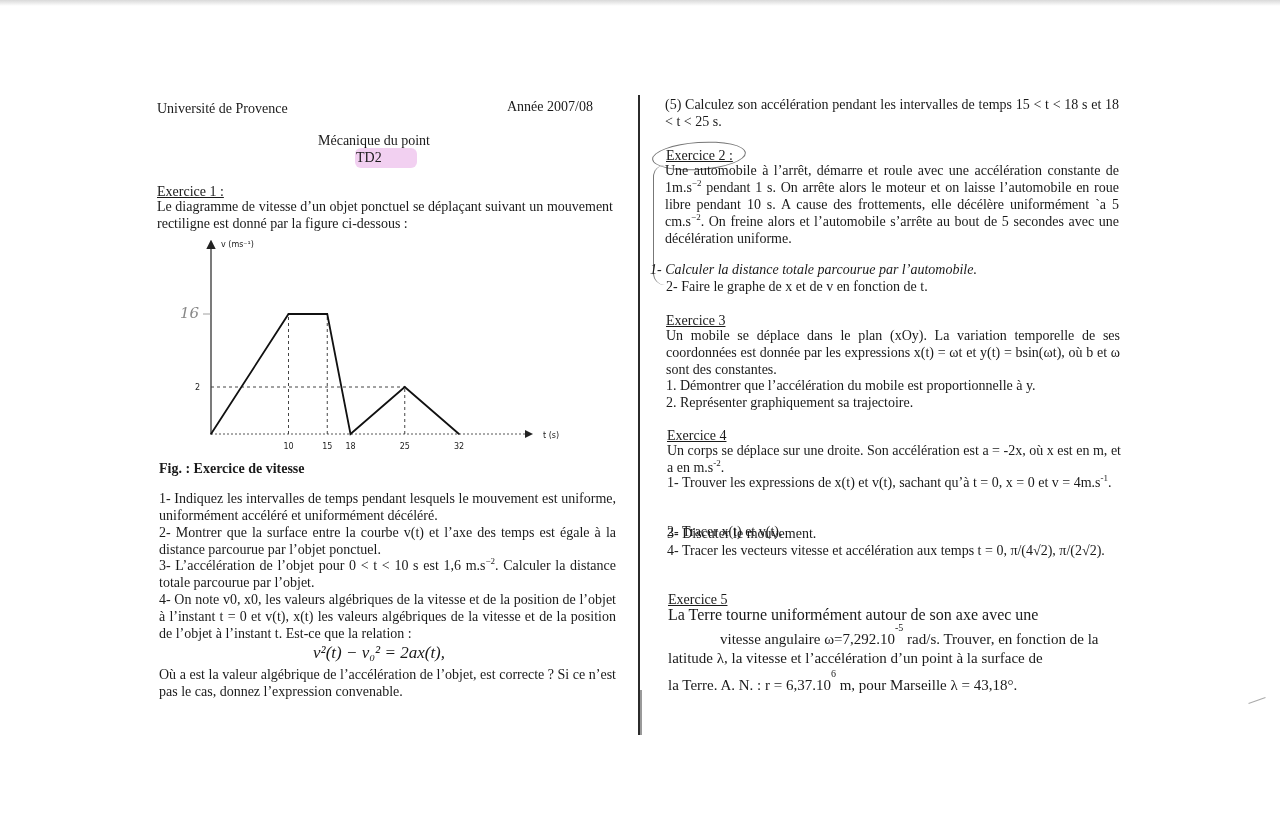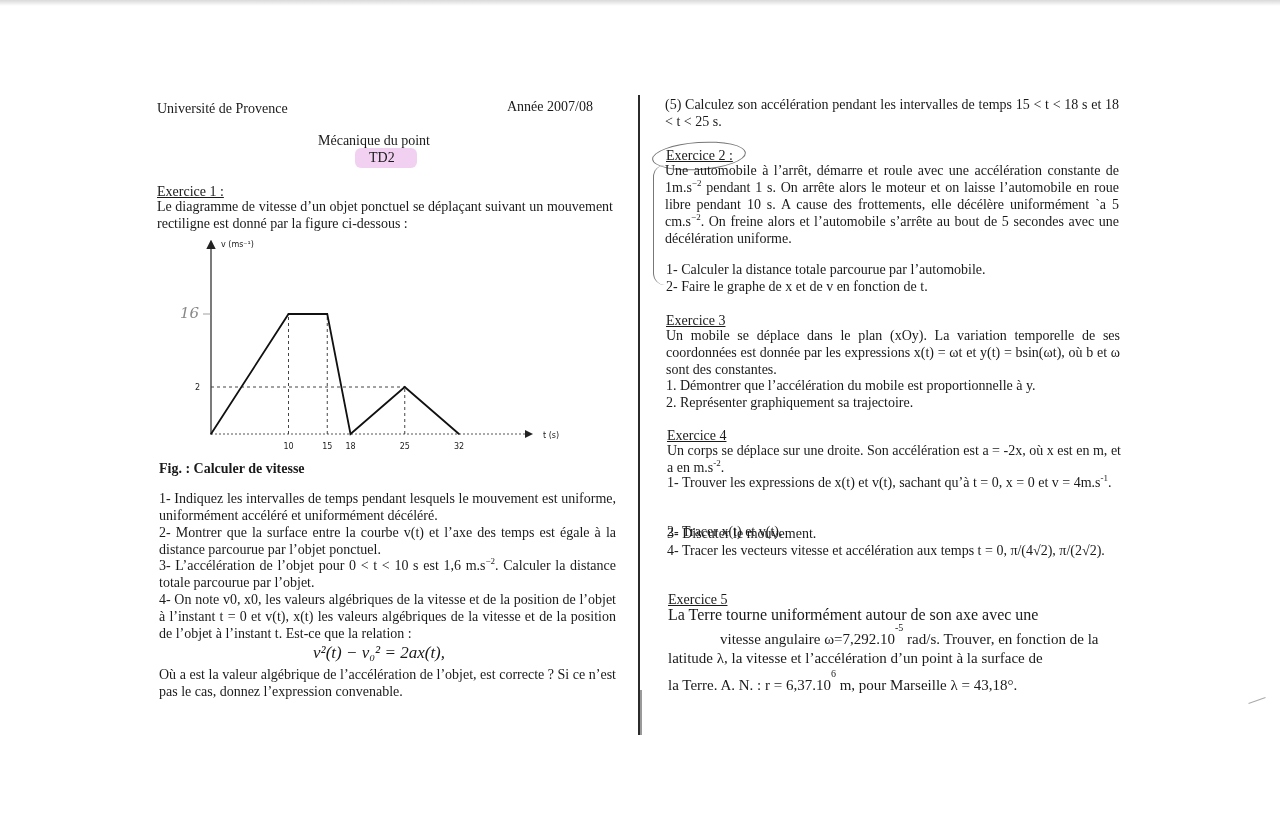--- a/index.html
+++ b/index.html
@@ -26,21 +26,21 @@
 </style>
 </head>
 <body>
 
 <div class="top-border"></div>
 
 <div class="abs txt" style="left:157px;top:100px;">Université de Provence</div>
 <div class="abs txt" style="left:507px;top:98px;">Année 2007/08</div>
 <div class="abs txt" style="left:318px;top:132px;">Mécanique du point</div>
 <div class="highlight"></div>
-<div class="abs txt" style="left:369px;top:149px;">TD2</div>
+<div class="abs txt" style="left:356px;top:149px;">TD2</div>
 
 <div class="abs txt u" style="left:157px;top:183px;">Exercice 1 :</div>
 <div class="abs txt just" style="left:157px;top:198px;width:456px;">Le diagramme de vitesse d’un objet ponctuel se déplaçant suivant un mouvement rectiligne est donné par la figure ci-dessous :</div>
 
 <div class="abs chart" style="left:150px;top:230px;width:420px;height:230px;">
   <svg id="chart-svg" width="420" height="230">
     <defs>
       <marker id="arr" markerWidth="8" markerHeight="8" refX="6" refY="4" orient="auto">
         <path d="M0,0 L8,4 L0,8 z" fill="#222"></path>
       </marker>
@@ -66,40 +66,40 @@
         <text x="200.5" y="219" font-size="8" text-anchor="middle" fill="#222">18</text>
         <text x="254.75" y="219" font-size="8" text-anchor="middle" fill="#222">25</text>
         <text x="309" y="219" font-size="8" text-anchor="middle" fill="#222">32</text>
         <text x="50" y="160" font-size="8" text-anchor="end" fill="#222">2</text>
         <line x1="53" y1="84" x2="61" y2="84" stroke="#888" stroke-width="0.8"></line>
         <text x="49" y="88" font-size="15" text-anchor="end" class="handwritten">16</text>
       </g>
   </svg>
 </div>
 
-<div class="abs txt" style="left:159px;top:460px;font-weight:bold;">Fig. : Calculer de vitesse</div>
+<div class="abs txt" style="left:159px;top:460px;font-weight:bold;">Fig. : Exercice de vitesse</div>
 
 <div class="abs txt just" style="left:159px;top:490px;width:457px;">1- Indiquez les intervalles de temps pendant lesquels le mouvement est uniforme, uniformément accéléré et uniformément décéléré.</div>
 <div class="abs txt just" style="left:159px;top:524px;width:457px;"><span>2- Montrer que la surface entre la courbe </span><span class="it">v(t)</span><span> et l’axe des temps est égale à la distance parcourue par l’objet ponctuel.</span></div>
 <div class="abs txt just" style="left:159px;top:557px;width:457px;"><span>3- L’accélération de l’objet pour </span><span class="it">0 &lt; t &lt; 10 s</span><span> est 1,6 m.s</span><sup>−2</sup><span>. Calculer la distance totale parcourue par l’objet.</span></div>
 <div class="abs txt just" style="left:159px;top:591px;width:457px;"><span>4- On note </span><span class="it">v0, x0,</span><span> les valeurs algébriques de la vitesse et de la position de l’objet à l’instant </span><span class="it">t = 0</span><span> et </span><span class="it">v(t), x(t)</span><span> les valeurs algébriques de la vitesse et de la position de l’objet à l’instant </span><span class="it">t</span><span>. Est-ce que la relation :</span></div>
 <div class="abs formula" style="left:313px;top:643px;">v²(t) − v₀² = 2ax(t),</div>
 <div class="abs txt just" style="left:159px;top:666px;width:457px;"><span>Où </span><span class="it">a</span><span> est la valeur algébrique de l’accélération de l’objet, est correcte ? Si ce n’est pas le cas, donnez l’expression convenable.</span></div>
 
 <div class="divider"></div>
 <div class="divider-fade"></div>
 
 <div class="abs txt just" style="left:665px;top:96px;width:454px;"><span>(5) Calculez son accélération pendant les intervalles de temps </span><span class="it">15 &lt; t &lt; 18 s</span><span> et </span><span class="it">18 &lt; t &lt; 25 s</span><span>.</span></div>
 
 <div class="circle-mark"></div>
 <div class="bracket-mark"></div>
 
 <div class="abs txt u" style="left:666px;top:147px;">Exercice 2 :</div>
 <div class="abs txt just" style="left:665px;top:162px;width:454px;"><span>Une automobile à l’arrêt, démarre et roule avec une accélération constante de 1m.s</span><sup>−2</sup><span> pendant 1 s. On arrête alors le moteur et on laisse l’automobile en roue libre pendant 10 s. A cause des frottements, elle décélère uniformément `a 5 cm.s</span><sup>−2</sup><span>. On freine alors et l’automobile s’arrête au bout de 5 secondes avec une décélération uniforme.</span></div>
-<div class="abs txt" style="left:666px;top:261px;">1- Calculer la distance totale parcourue par l’automobile.</div>
+<div class="abs txt" style="left:650px;top:261px;font-style:italic;">1- Calculer la distance totale parcourue par l’automobile.</div>
 <div class="abs txt" style="left:666px;top:278px;">2- Faire le graphe de x et de v en fonction de t.</div>
 
 <div class="abs txt u" style="left:666px;top:312px;">Exercice 3</div>
 <div class="abs txt just" style="left:666px;top:327px;width:454px;">Un mobile se déplace dans le plan (xOy). La variation temporelle de ses coordonnées est donnée par les expressions x(t) = ωt et y(t) = bsin(ωt), où b et ω sont des constantes.</div>
 <div class="abs txt" style="left:666px;top:377px;">1. Démontrer que l’accélération du mobile est proportionnelle à y.</div>
 <div class="abs txt" style="left:666px;top:394px;text-align:right;">2. Représenter graphiquement sa trajectoire.</div>
 
 <div class="abs txt u" style="left:667px;top:427px;">Exercice 4</div>
 <div class="abs txt just" style="left:667px;top:442px;width:454px;"><span>Un corps se déplace sur une droite. Son accélération est </span><span class="it">a = -2x</span><span>, où x est en m, et a en m.s</span><sup>-2</sup><span>.</span></div>
 <div class="abs txt just" style="left:667px;top:474px;width:454px;"><span>1- Trouver les expressions de x(t) et v(t), sachant qu’à t = 0, x = 0 et v = 4m.s</span><sup>-1</sup><span>.</span></div>

